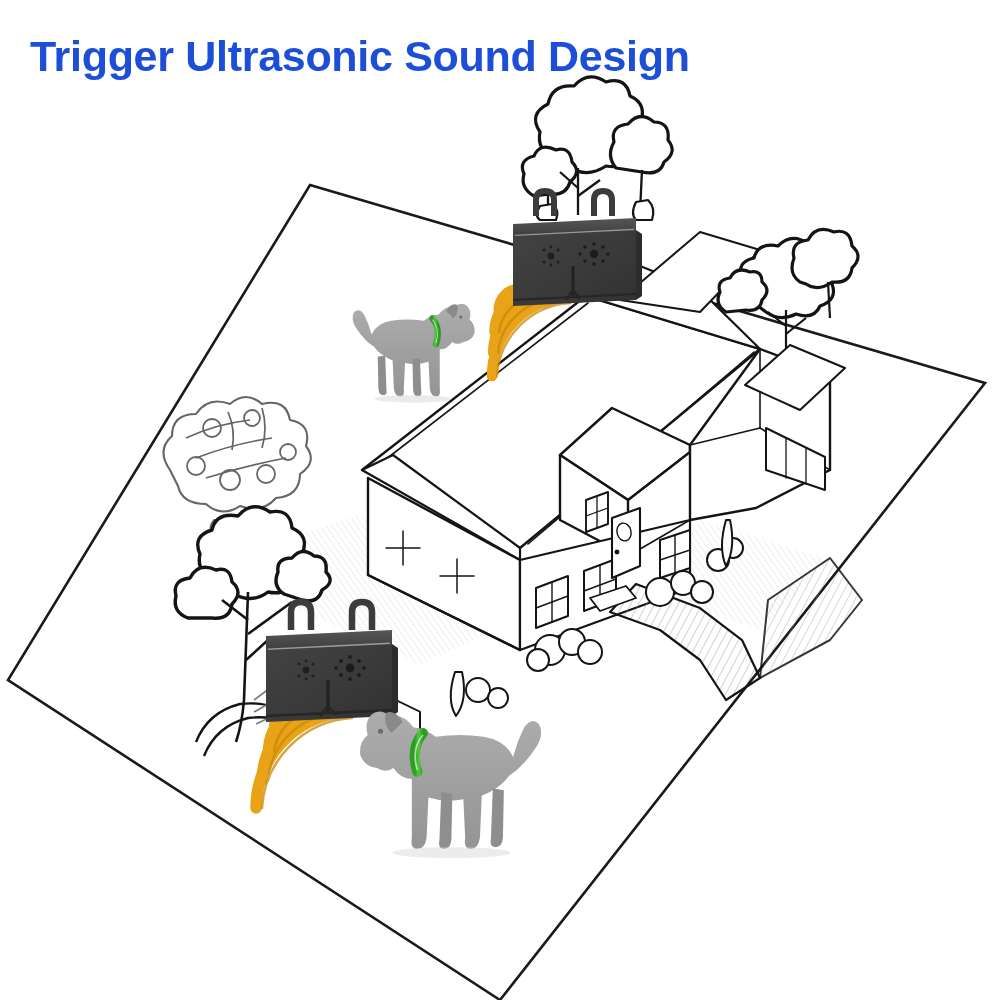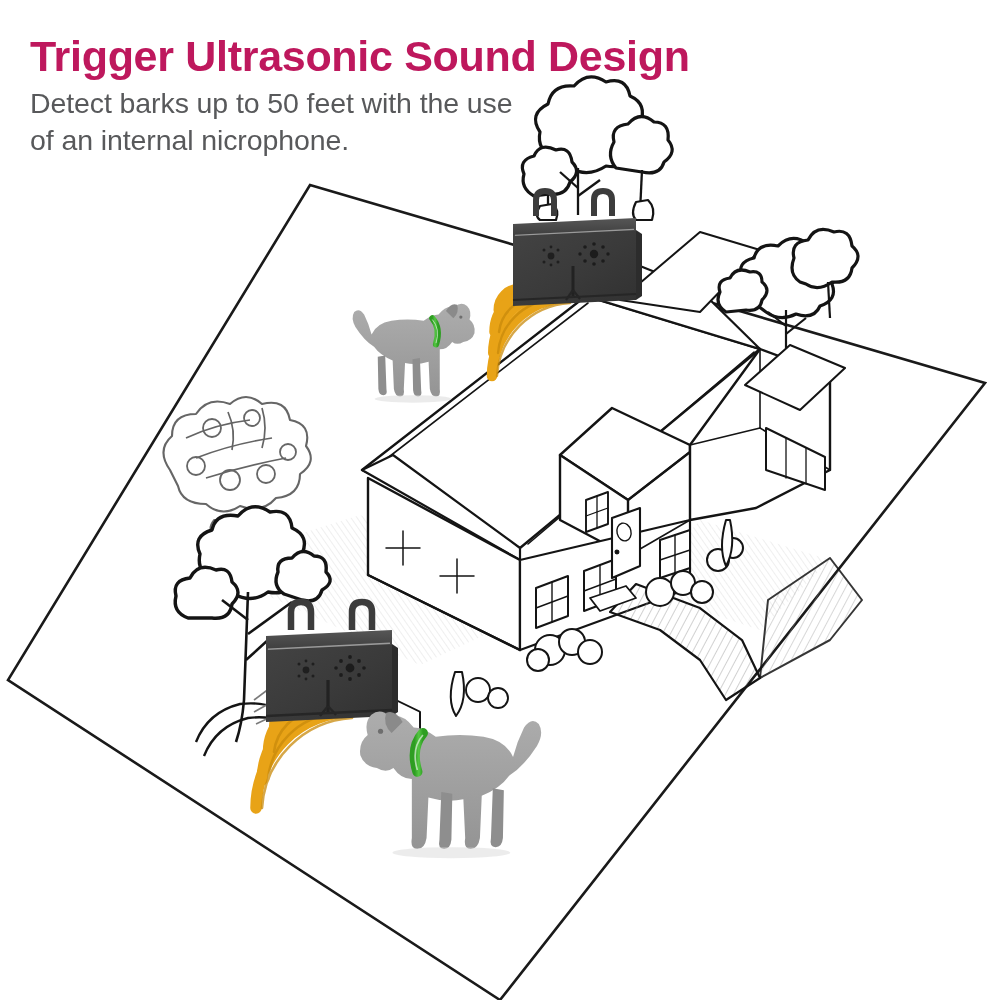--- a/index.html
+++ b/index.html
@@ -404,17 +404,16 @@
       <path d="M158,24 Q166,10 176,14 Q180,26 170,36 Z" fill="#8A8A8A"></path>
       <circle cx="182" cy="34" r="2.8" fill="#6E6E6E"></circle>
       <path d="M136,36 Q150,52 142,78" stroke="url(#collarGrad)" stroke-width="11" fill="none" stroke-linecap="round"></path>
       <path d="M136,38 Q149,53 142,76" stroke="#FFFFFF" stroke-width="1.8" fill="none" opacity="0.6"></path>
       <ellipse cx="105" cy="166" rx="64" ry="6" fill="#DADADA" opacity="0.5"></ellipse>
     </g>
 
   </svg>
 
   <div class="text-block">
-    <h1 class="headline" style="color: #be185d;">Trigger Ultrasonic Sound Design</h1>
-    <p class="subline" style="color: rgb(88, 89, 91);">Detect barks up to 50 feet with the use of an internal nicrophone.</p>
+    <h1 class="headline" style="color: #1d4ed8;">Trigger Ultrasonic Sound Design</h1>
   </div>
 
 </div>
 
 </body></html>

